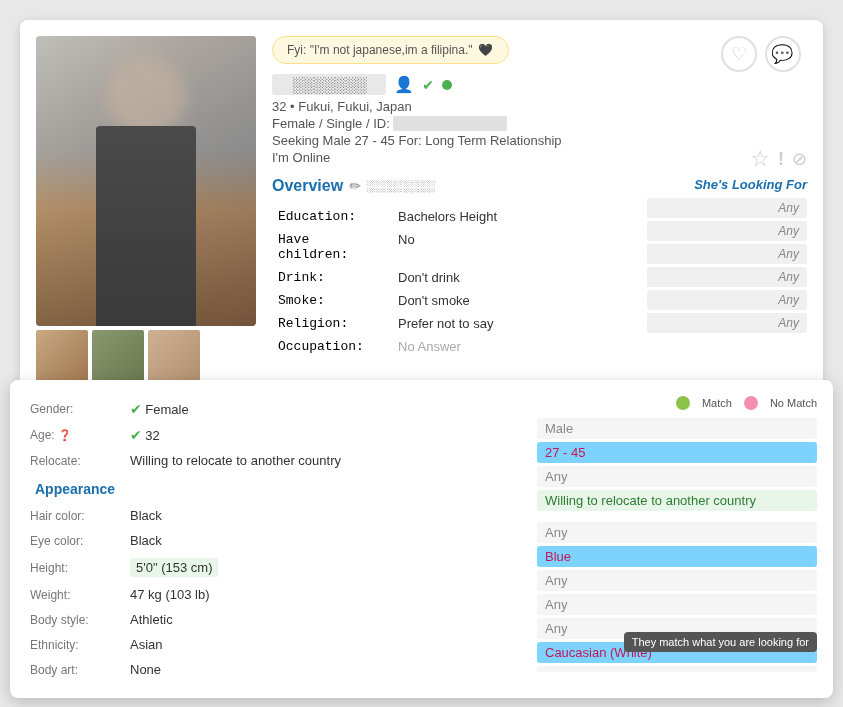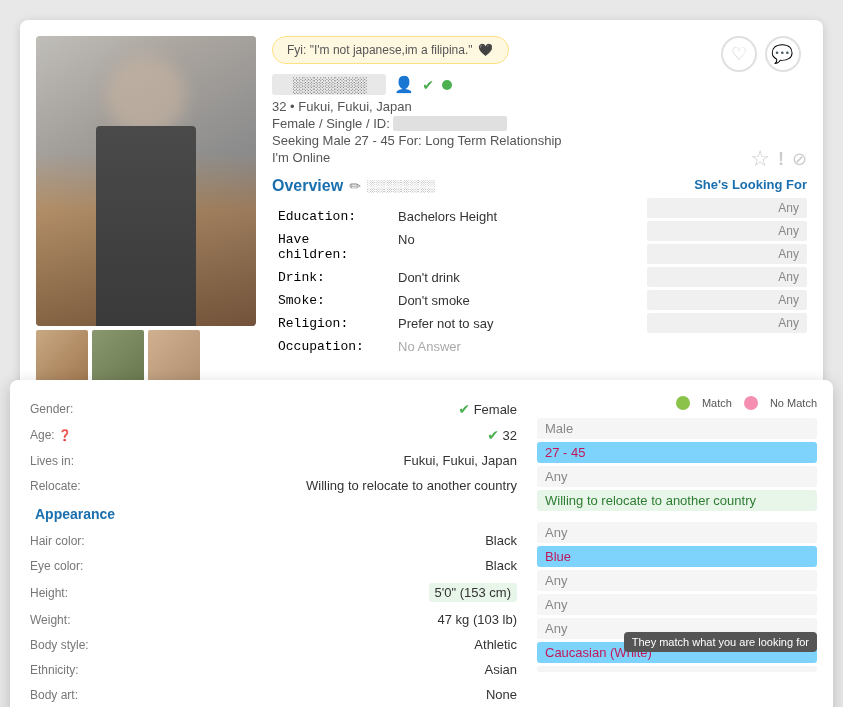--- a/index.html
+++ b/index.html
@@ -274,20 +274,21 @@
       font-family: Liberation Mono, monospace;
     }
 
     .overview-table tr td:last-child {
       color: #333;
     }
 
     .overview-right {
       width: 160px;
       flex-shrink: 0;
+      font-style: italic;
     }
 
     .looking-for-title {
       color: #1a6faf;
       font-size: 13px;
       font-weight: bold;
       text-align: right;
       margin-bottom: 6px;
     }
 
@@ -338,21 +339,20 @@
 
     .detail-table tr td:first-child {
       color: #777;
       width: 100px;
       font-size: 12px;
     }
 
     .detail-table tr td.value-cell {
       color: #333;
       font-size: 13px;
-      text-align: right;
     }
 
     .match-badge {
       display: flex;
       gap: 12px;
       justify-content: flex-end;
       margin-bottom: 8px;
       font-size: 11px;
       color: #555;
       align-items: center;
@@ -534,24 +534,20 @@
         </td>
       </tr>
       <tr>
         <td>Age: <span style="color:#aaa;font-size:11px;">❓</span></td>
         <td class="value-cell">
           <span class="green-icon">✔</span>
           32
         </td>
       </tr>
       <tr>
-        <td>Lives in:</td>
-        <td class="value-cell">Fukui, Fukui, Japan</td>
-      </tr>
-      <tr>
         <td>Relocate:</td>
         <td class="value-cell">Willing to relocate to another country</td>
       </tr>
     </tbody>
       </table>
 
     <div class="section-heading">Appearance</div>
 
     <table class="detail-table">
       <tbody>

